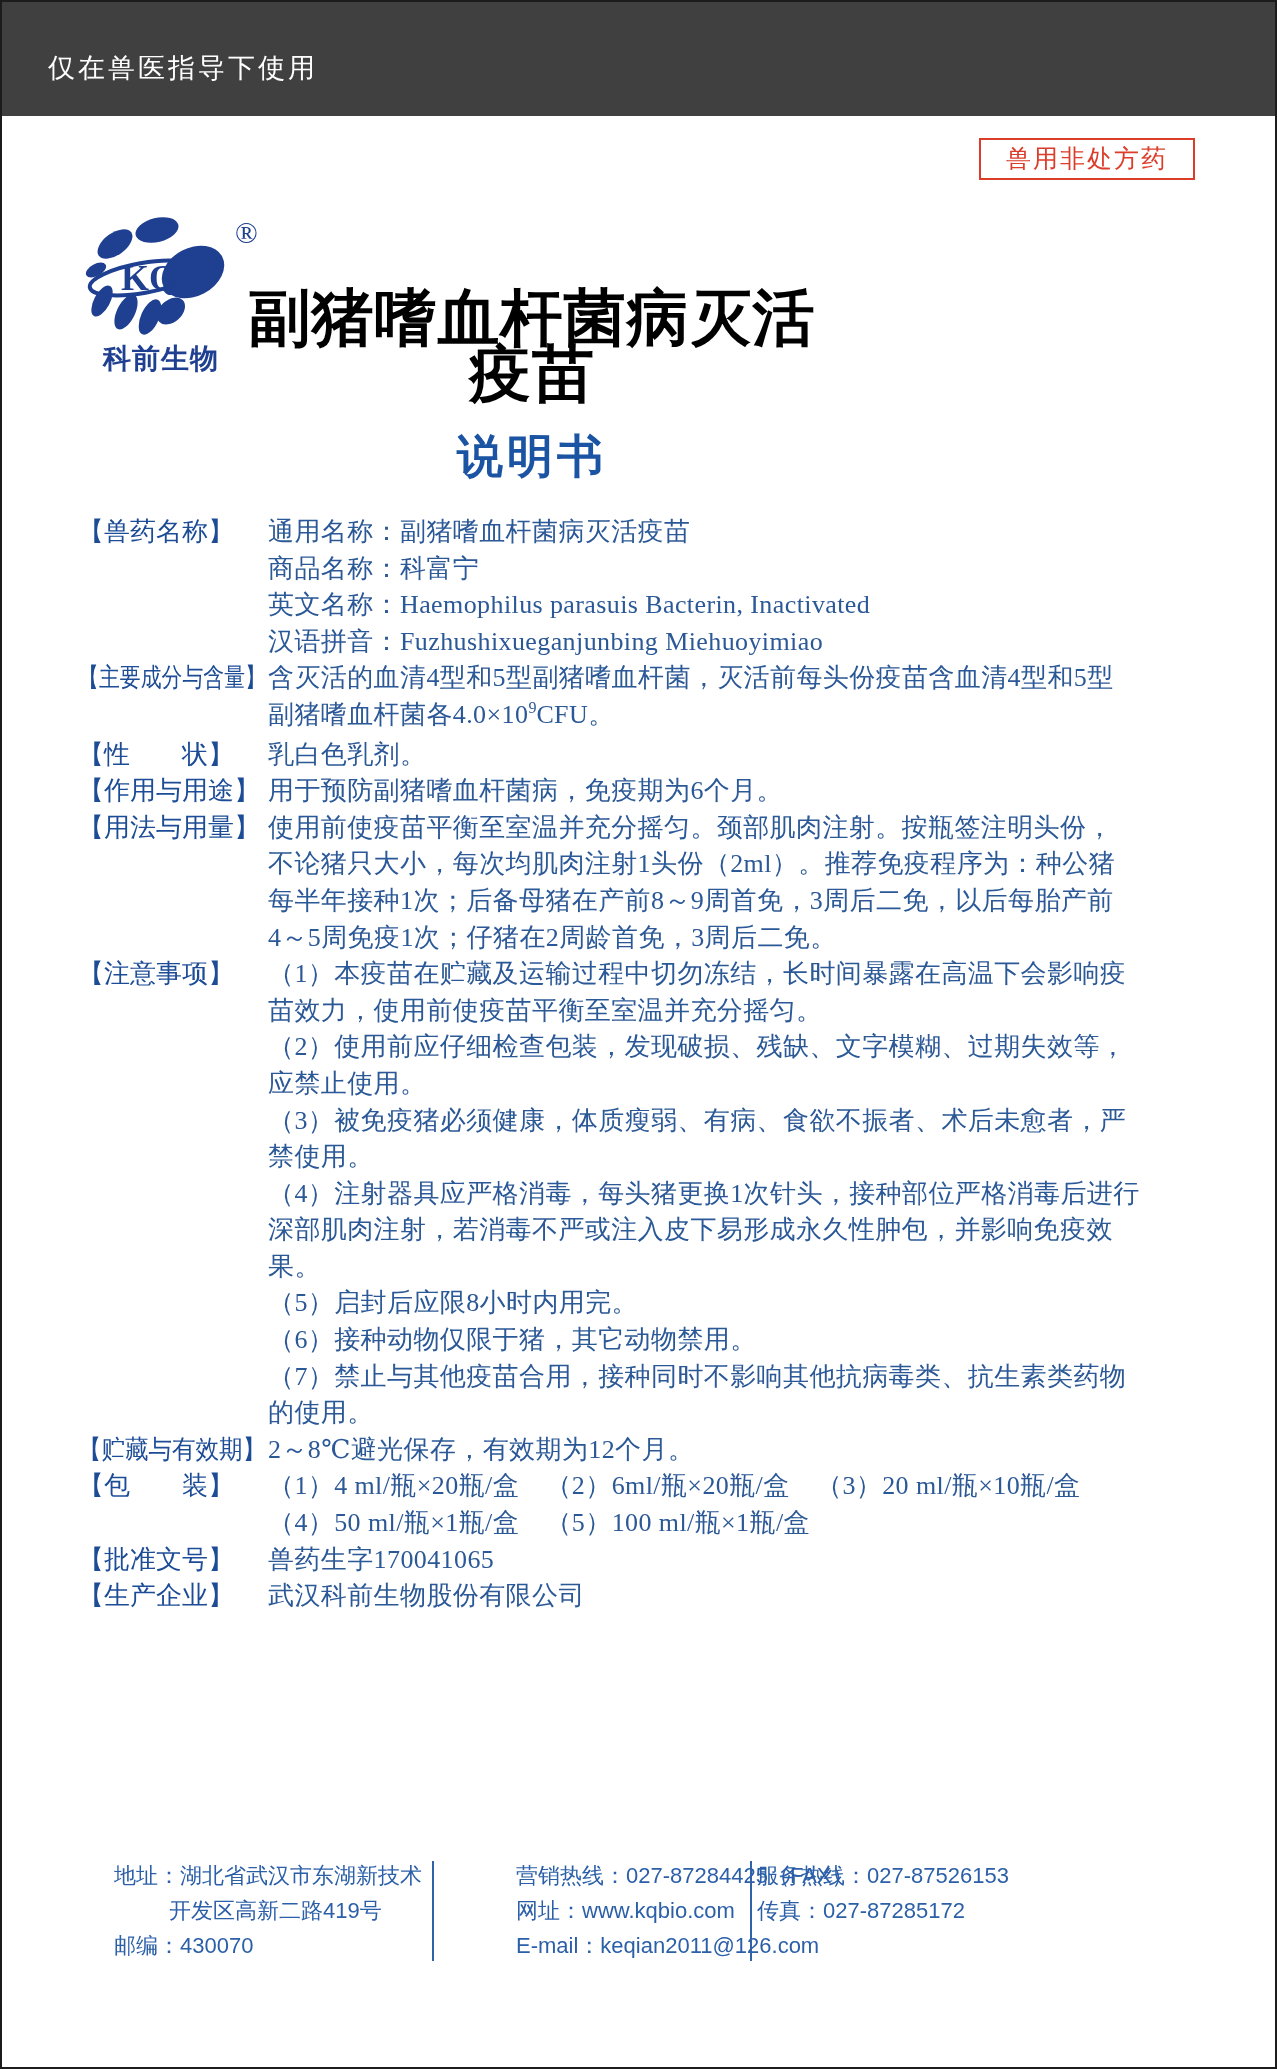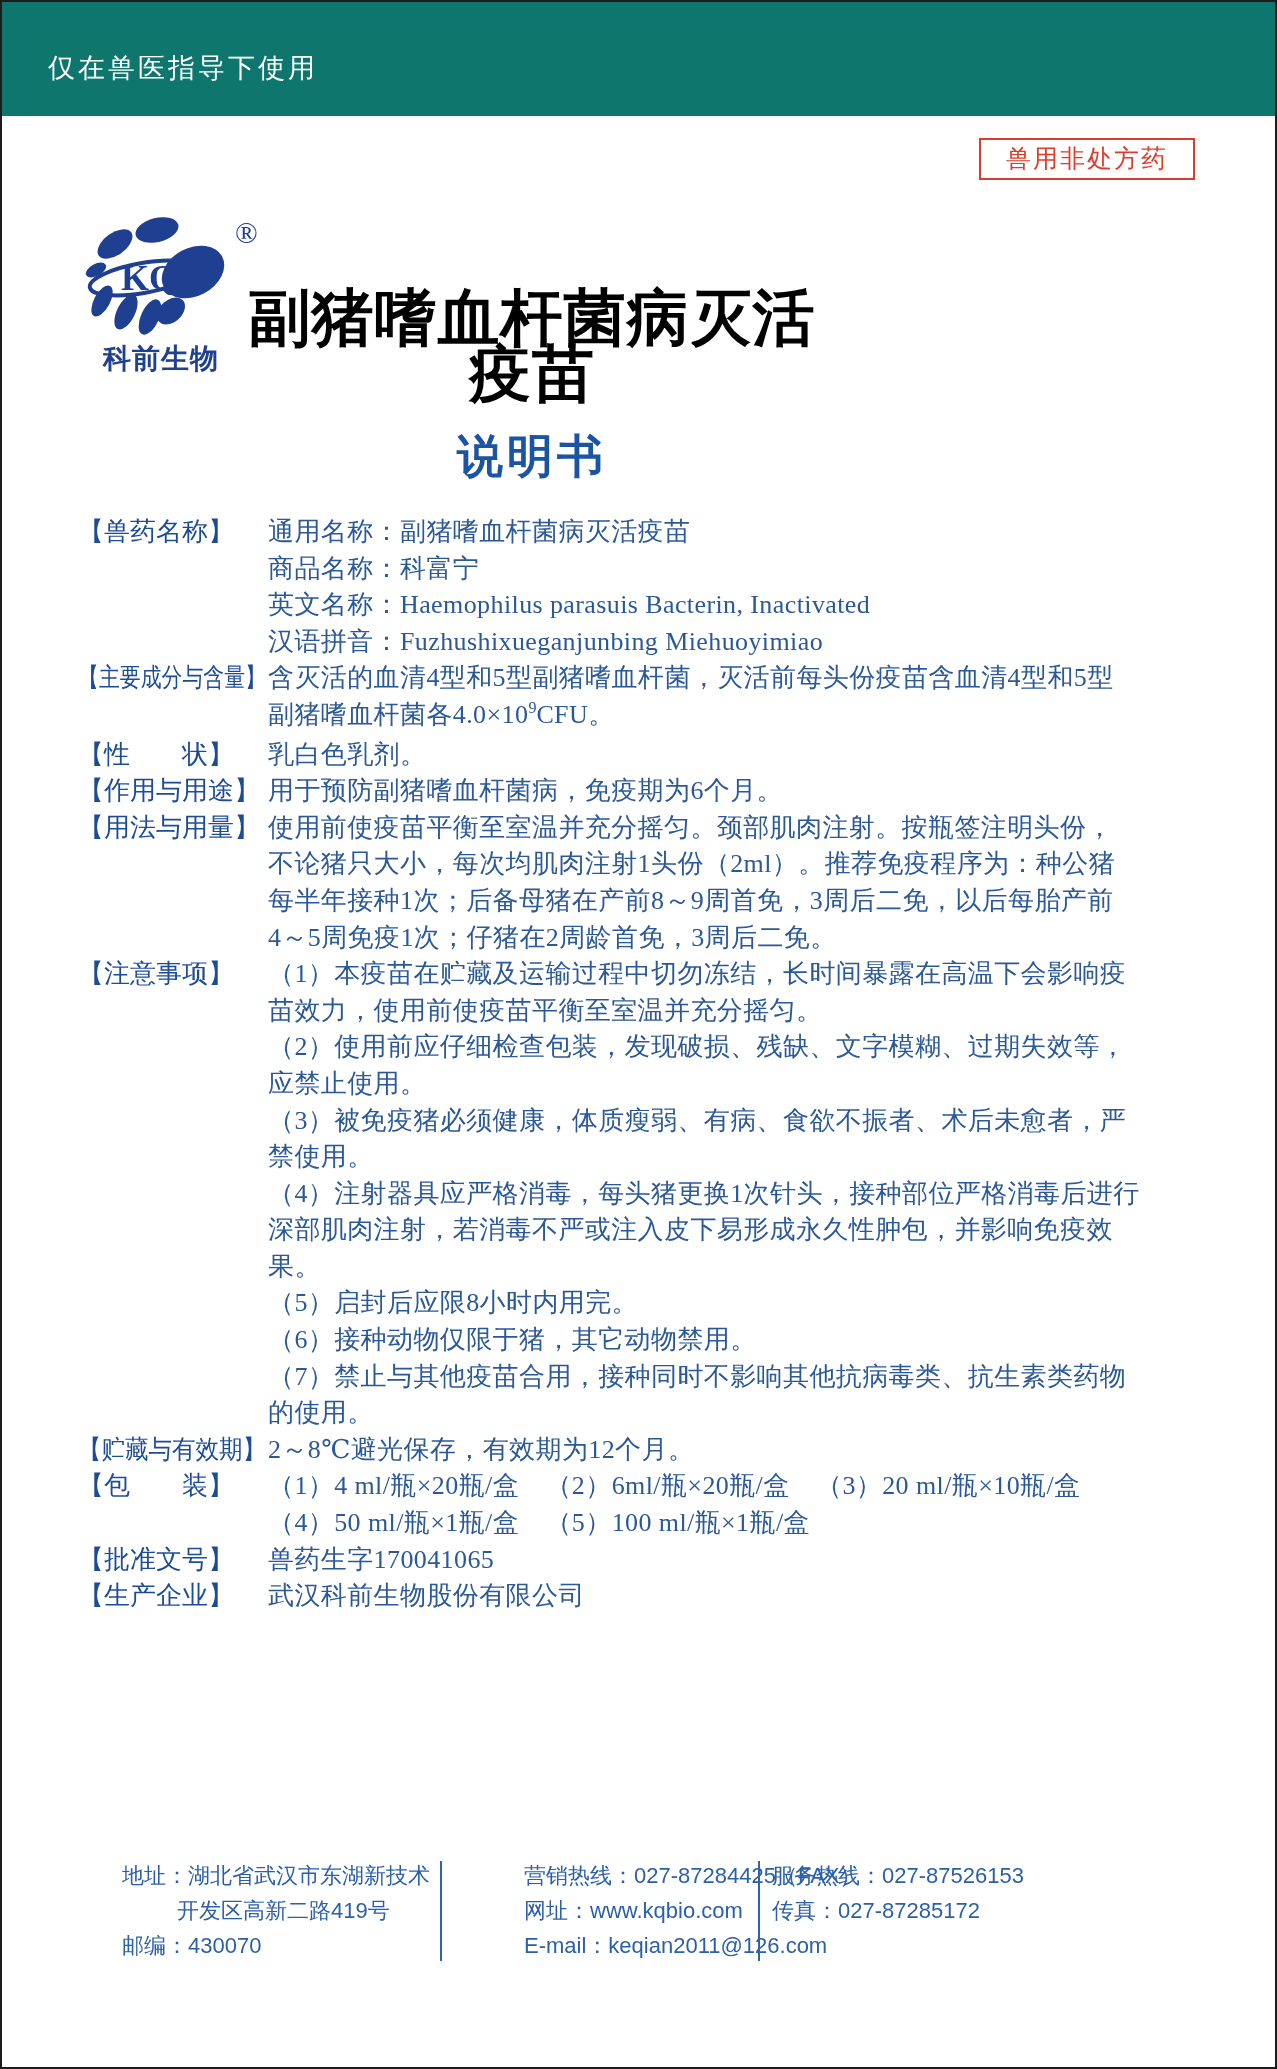--- a/index.html
+++ b/index.html
@@ -9,21 +9,21 @@
     margin:0 auto;
     background:#ffffff;
     border:2px solid #1c1c1c;
     box-sizing:border-box;
     overflow:hidden;
     font-family:"Liberation Sans", sans-serif;
   }
   
   .topbar{
     position:absolute;left:0;top:0;right:0;height:114px;
-    background:#0f766e;
+    background:#404040;
   }
   .topbar-notice{
     position:absolute;left:46px;top:48px;
     color:#ffffff;font-size:27px;letter-spacing:3px;
     font-family:"Liberation Sans", sans-serif;
   }
   
   .otc-badge{
     position:absolute;right:80px;top:136px;
     border:2px solid #DC3C2A;color:#DC3C2A;
@@ -66,28 +66,28 @@
   }
   .sec-content{flex:1;min-width:0;}
   .sec-line{
     color:#2B5896;font-size:26px;line-height:36.6px;
     white-space:nowrap;letter-spacing:0.4px;
     font-family:"Liberation Serif","DejaVu Serif",serif;
   }
   .sec-sup{font-size:16px;position:relative;top:-10px;letter-spacing:0;}
   
   .footer{
-    position:absolute;left:16px;right:0;top:1856px;height:110px;
+    position:absolute;left:8px;right:0;top:1856px;height:110px;
     display:flex;align-items:flex-start;
     color:#2B5FA8;font-size:22px;line-height:35px;
     font-family:"Liberation Sans", sans-serif;
   }
   .f-col1{width:422px;box-sizing:border-box;padding-left:104px;}
   .f-col2{width:316px;box-sizing:border-box;padding-left:82px;}
-  .f-col3{flex:1;box-sizing:border-box;padding-left:12px;}
+  .f-col3{flex:1;box-sizing:border-box;padding-left:5px;}
   .f-divider{width:0;border-left:2px solid #2F62A8;height:100px;margin-top:3px;}
   .f-line{white-space:nowrap;}
   .f-line.indent{padding-left:55px;}
 </style>
 </head>
 <body>
 
 <div class="page">
 
   <div class="topbar">

